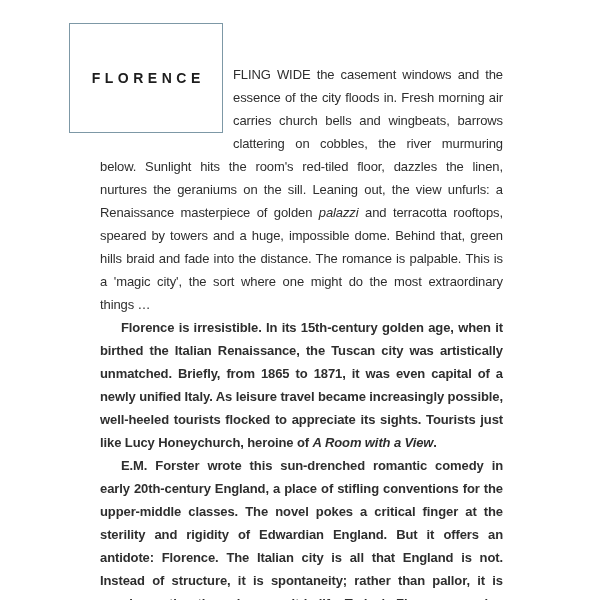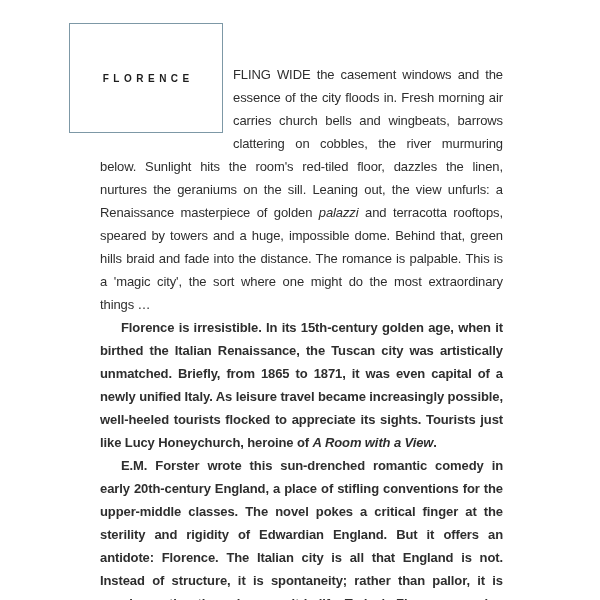--- a/index.html
+++ b/index.html
@@ -22,21 +22,21 @@
     width: 154px;
     height: 110px;
     border: 1px solid #7d98a6;
     background: #ffffff;
     display: flex;
     align-items: center;
     justify-content: center;
     box-sizing: border-box;
   }
   .chapter-title {
-    font-size: 10px;
+    font-size: 14px;
     font-weight: 600;
     letter-spacing: 4.5px;
     padding-left: 4.5px; 
     color: #1d1d1d;
     white-space: nowrap;
   }
   .article {
     position: absolute;
     left: 100px;
     top: 63px;

